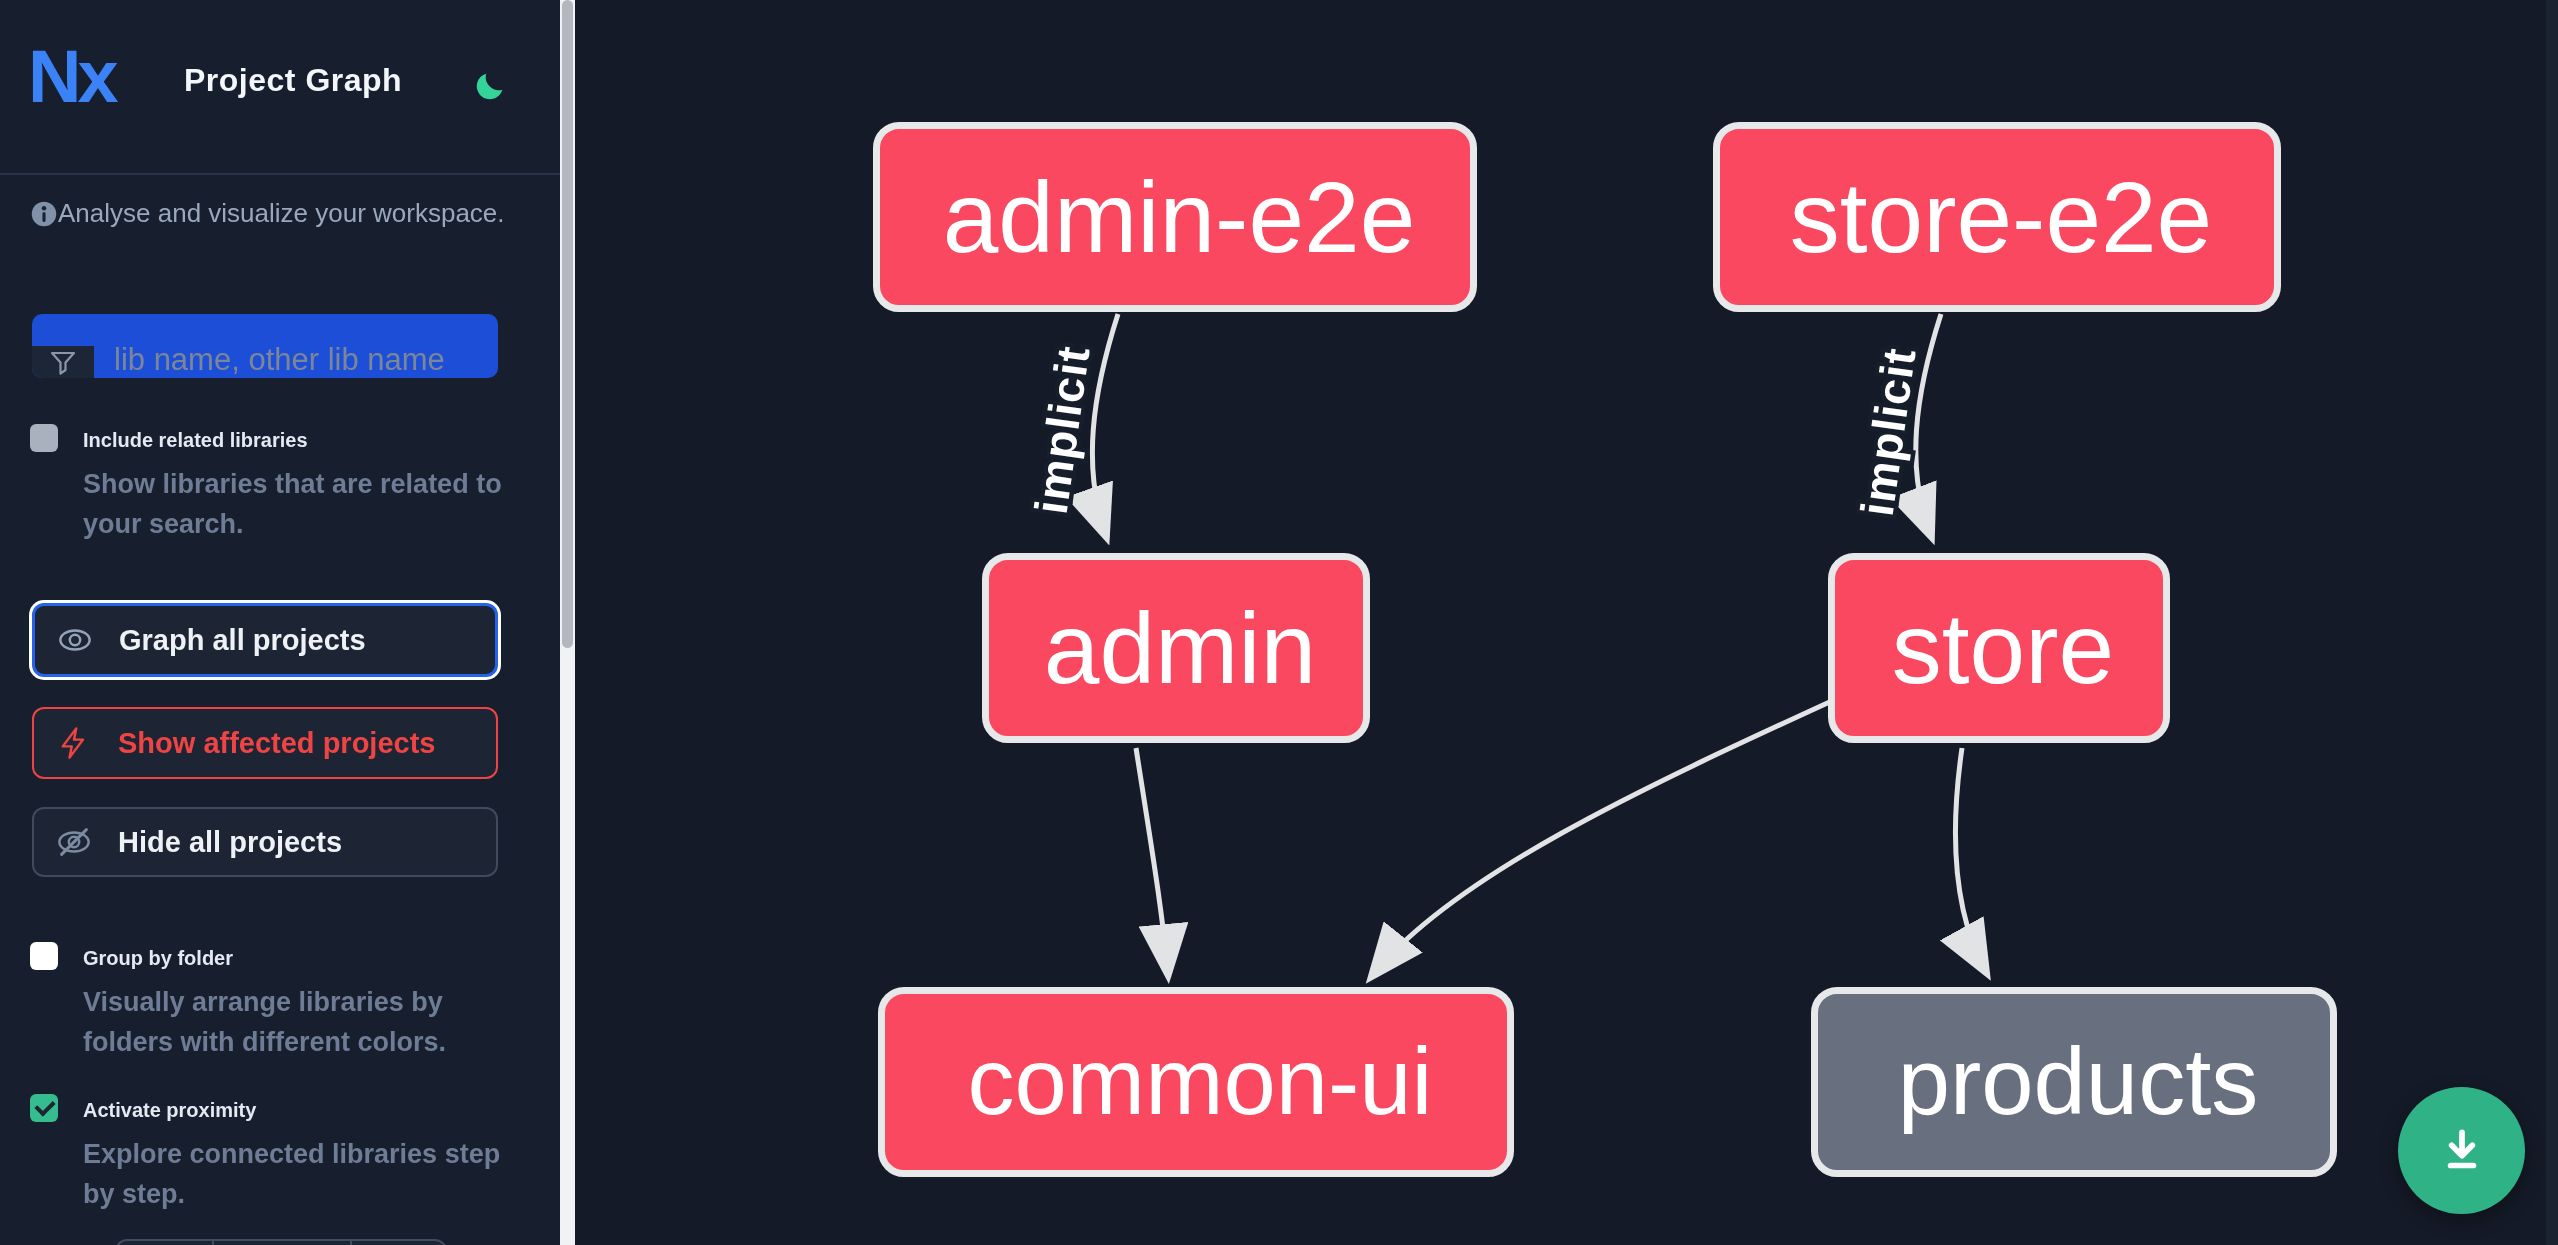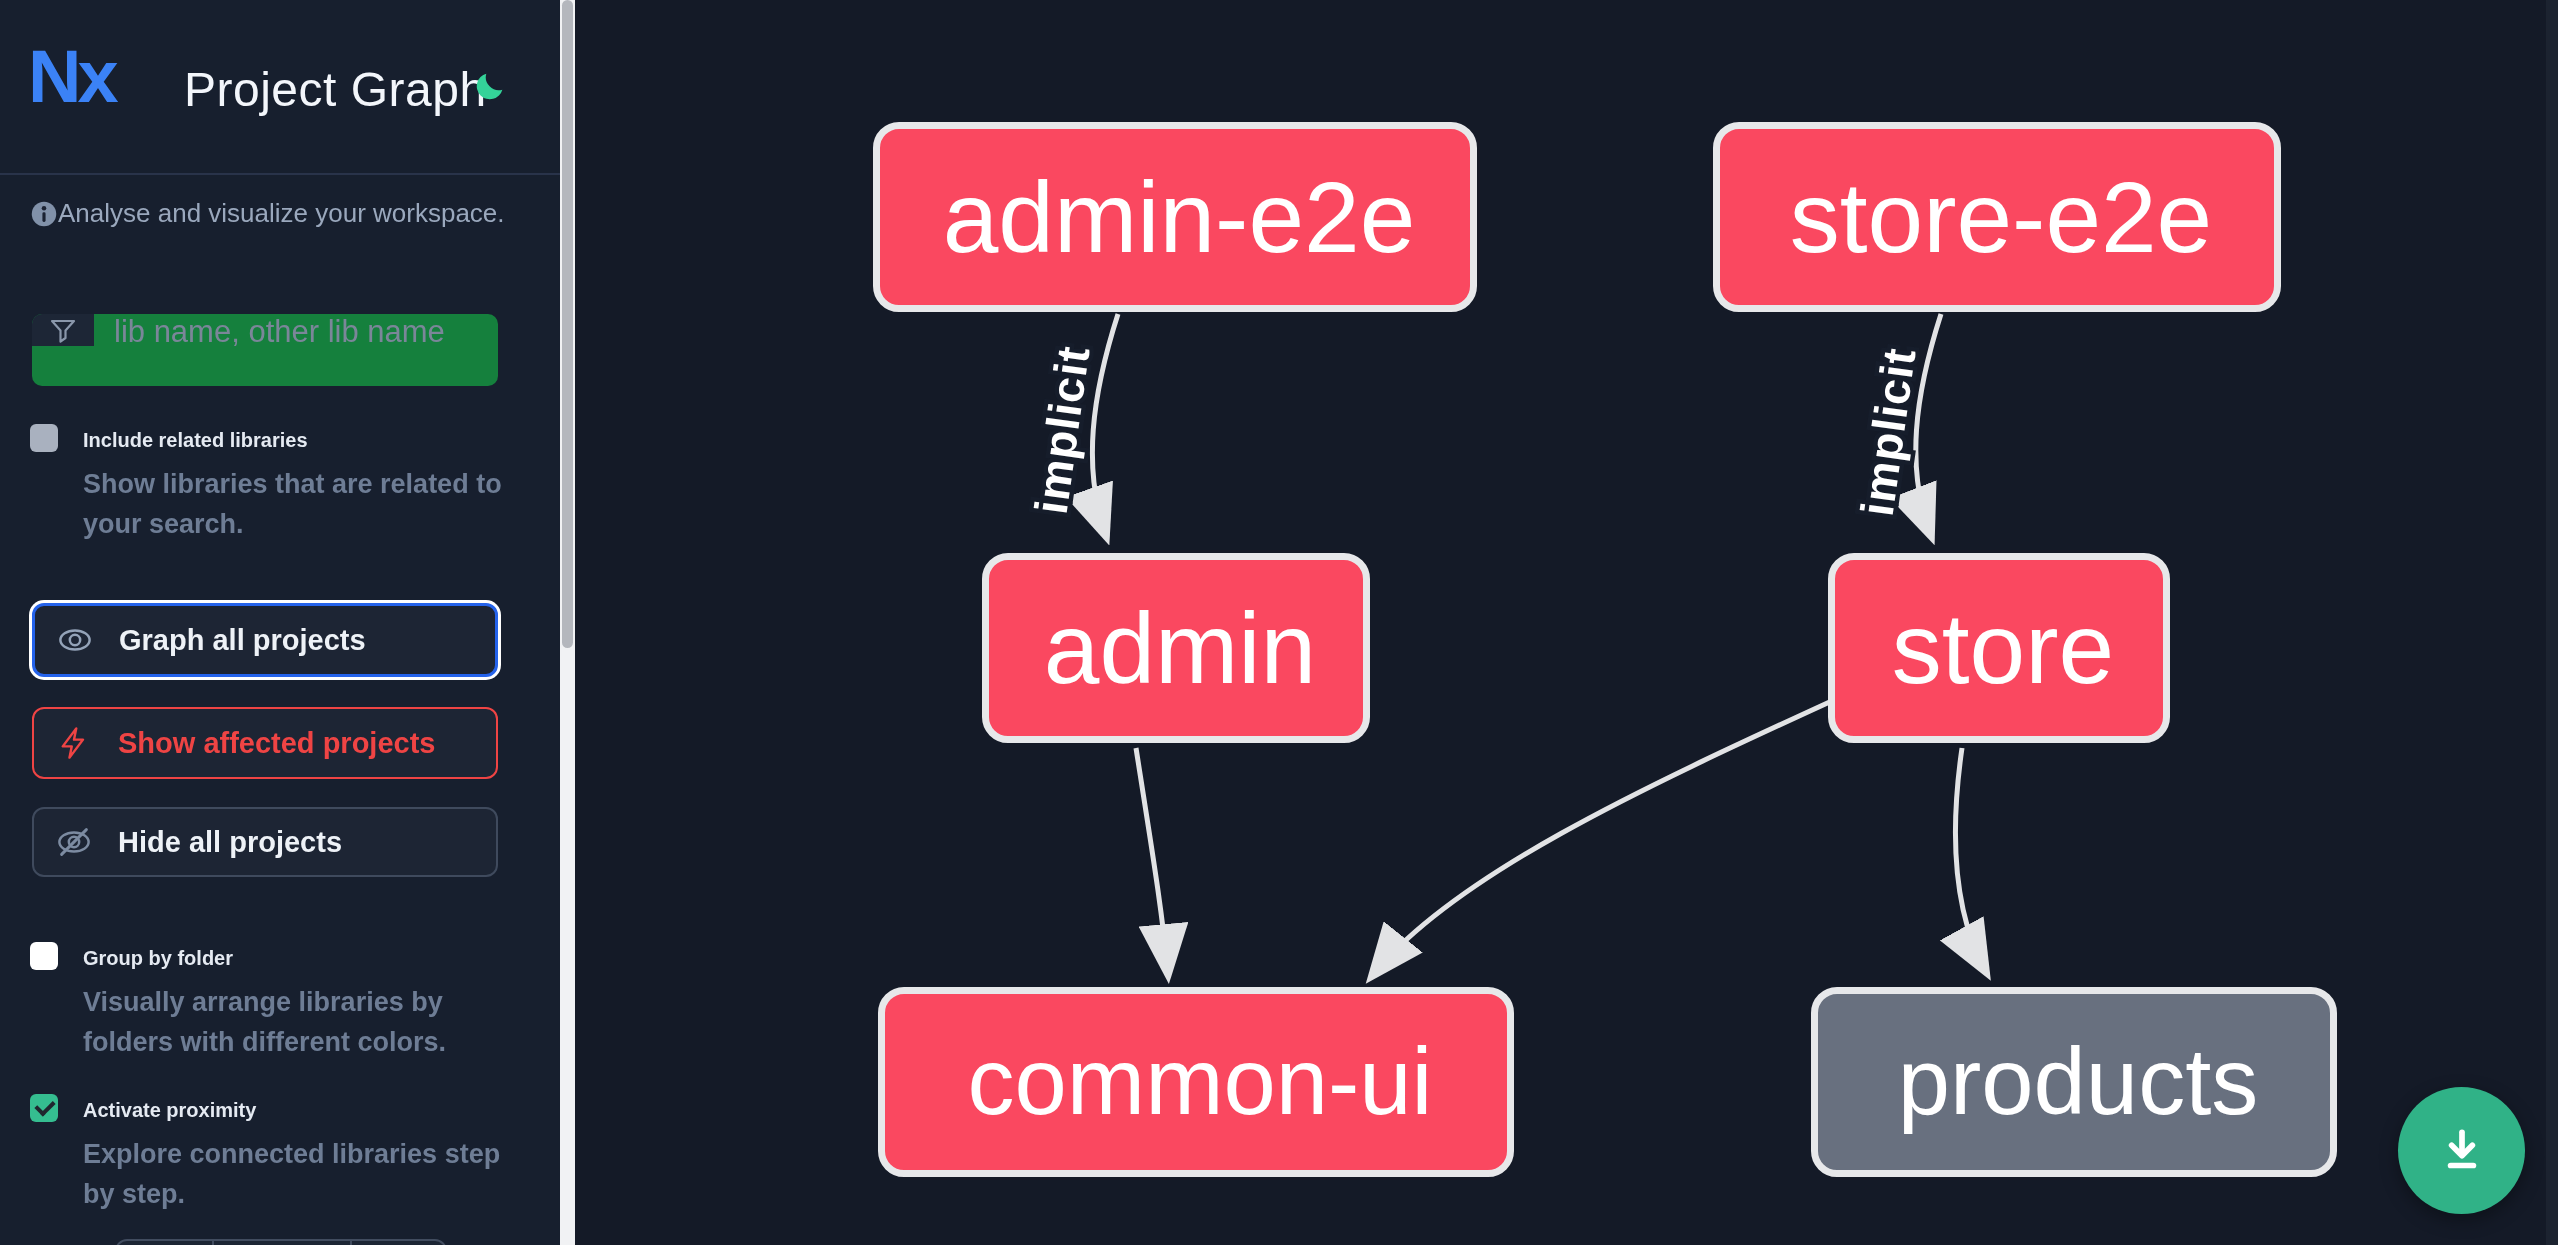--- a/index.html
+++ b/index.html
@@ -6,26 +6,26 @@
   body{
     width:2558px;height:1245px;position:relative;overflow:hidden;
     background:#141a27;
     font-family:"Liberation Sans", sans-serif;
     -webkit-font-smoothing:antialiased;
   }
   
   .sidebar{position:absolute;left:0;top:0;width:560px;height:1245px;background:#171f2e;}
   .sb-header{position:absolute;left:0;top:0;width:560px;height:173px;border-bottom:2px solid #29334a;}
   .logo{position:absolute;left:28px;top:40px;font-size:74px;font-weight:900;color:#3b82f6;letter-spacing:-4px;line-height:1;}
-  .app-title{position:absolute;left:184px;top:62px;font-size:48px;font-weight:400;color:#f3f6fb;letter-spacing:0.5px;}
+  .app-title{position:absolute;left:184px;top:62px;font-size:32px;font-weight:700;color:#f3f6fb;letter-spacing:0.5px;}
   .moon{position:absolute;left:472px;top:68px;width:36px;height:36px;}
   .info-row{position:absolute;left:30px;top:198px;width:510px;display:flex;align-items:center;}
   .info-icon{flex:0 0 auto;width:28px;height:28px;}
   .info-text{font-size:26px;font-weight:500;color:#9aa8bd;}
-  .search{position:absolute;left:32px;top:314px;width:466px;height:72px;background:#15803d;border-radius:10px;display:flex;align-items:flex-start;overflow:hidden;}
+  .search{position:absolute;left:32px;top:314px;width:466px;height:64px;background:#1d4ed8;border-radius:10px;display:flex;align-items:flex-end;overflow:hidden;}
   .search-icon-cell{flex:0 0 62px;background:#1d2636;display:flex;align-items:center;justify-content:center;}
   .search input{flex:1;background:transparent;border:none;outline:none;color:#cdd6e4;font-size:31px;padding:0 20px;font-family:"Liberation Sans",sans-serif;}
   .search input::placeholder{color:#7b8699;opacity:1;}
   .cb-row{position:absolute;left:30px;width:500px;}
   .cb{position:absolute;left:0;top:4px;width:28px;height:28px;border-radius:6px;}
   .cb-gray{background:#a9b1bf;}
   .cb-white{background:#ffffff;}
   .cb-green{background:#35bd90;}
   .cb-green::after{content:"";position:absolute;left:6px;top:6px;width:14px;height:8px;border-left:4px solid #20262f;border-bottom:4px solid #20262f;transform:rotate(-45deg);}
   .cb-label{display:block;margin-left:53px;font-size:20px;font-weight:700;color:#e5eaf2;line-height:40px;}

